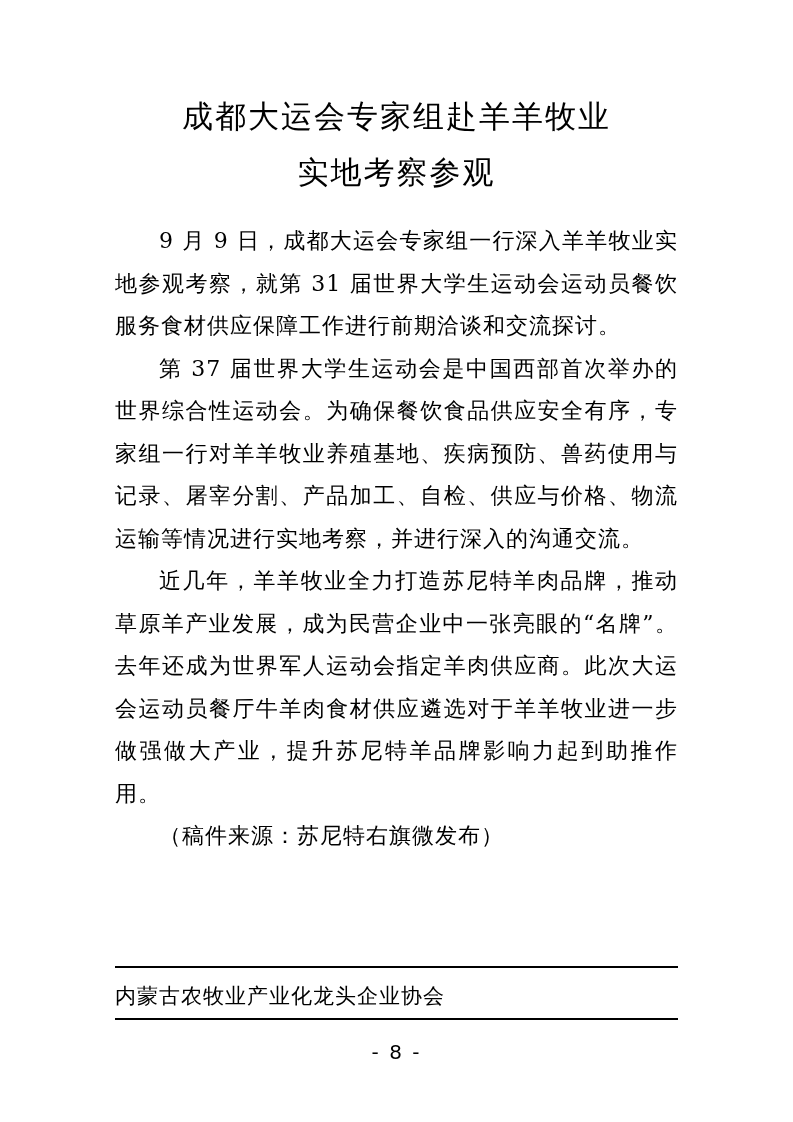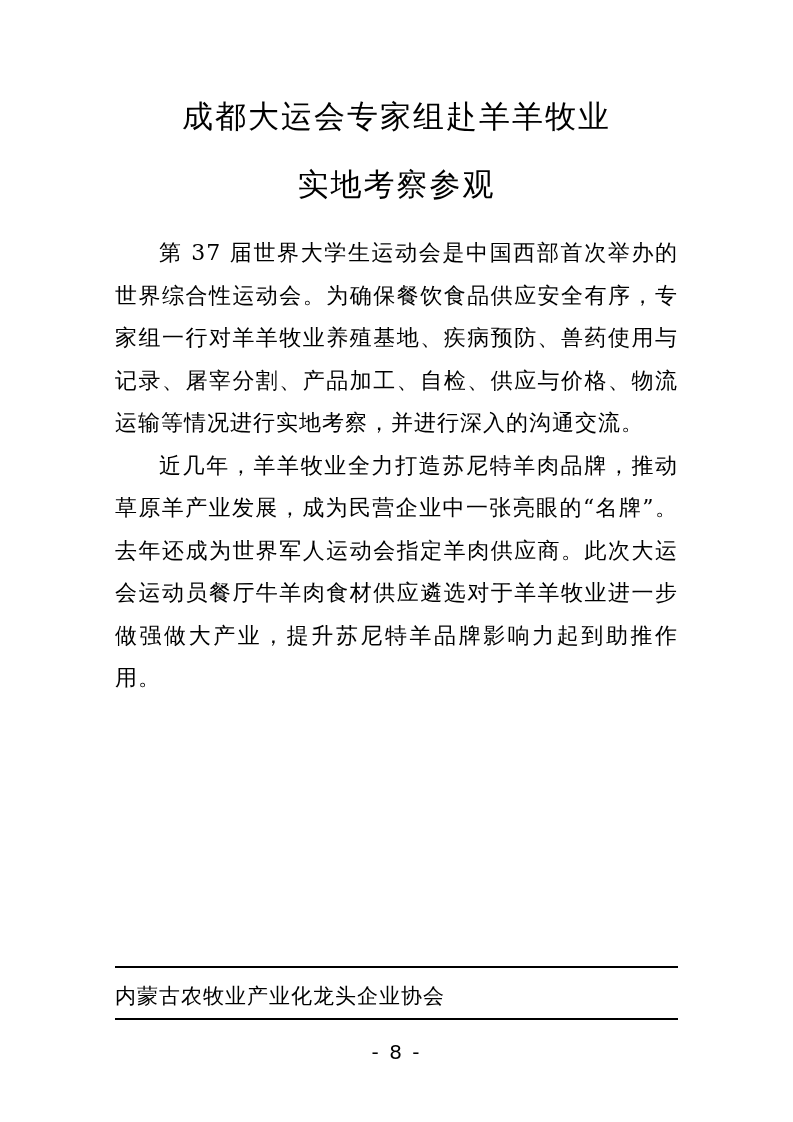--- a/index.html
+++ b/index.html
@@ -23,21 +23,21 @@
     top: 96px;
   }
   .doc-title {
     text-align: center;
     font-size: 31px;
     font-weight: normal;
     letter-spacing: 2px;
     line-height: 40px;
   }
   .doc-title.second {
-    margin-top: 28px;
+    margin-top: 16px;
   }
   .body-text {
     margin-top: 28px;
   }
   .body-text p {
     font-size: 22px;
     line-height: 42.5px;
     letter-spacing: 1px;
     text-align: justify;
     text-indent: 2em;
@@ -84,22 +84,24 @@
 
 <div class="page">
 
   <div class="content">
 
     <h1 class="doc-title">成都大运会专家组赴羊羊牧业</h1>
 
     <h1 class="doc-title second">实地考察参观</h1>
 
     <div class="body-text">
+      <p>9 月 9 日，成都大运会专家组一行深入羊羊牧业实地参观考察，就第 31 届世界大学生运动会运动员餐饮服务食材供应保障工作进行前期洽谈和交流探讨。</p>
       <p>第 37 届世界大学生运动会是中国西部首次举办的世界综合性运动会。为确保餐饮食品供应安全有序，专家组一行对羊羊牧业养殖基地、疾病预防、兽药使用与记录、屠宰分割、产品加工、自检、供应与价格、物流运输等情况进行实地考察，并进行深入的沟通交流。</p>
       <p>近几年，羊羊牧业全力打造苏尼特羊肉品牌，推动草原羊产业发展，成为民营企业中一张亮眼的“名牌”。去年还成为世界军人运动会指定羊肉供应商。此次大运会运动员餐厅牛羊肉食材供应遴选对于羊羊牧业进一步做强做大产业，提升苏尼特羊品牌影响力起到助推作用。</p>
+      <p class="source-line">（稿件来源：苏尼特右旗微发布）</p>
     </div>
 
   </div>
 
   <div class="footer">
     <span class="issuer">内蒙古农牧业产业化龙头企业协会</span>
   </div>
 
   <div class="page-number">- 8 -</div>
 

